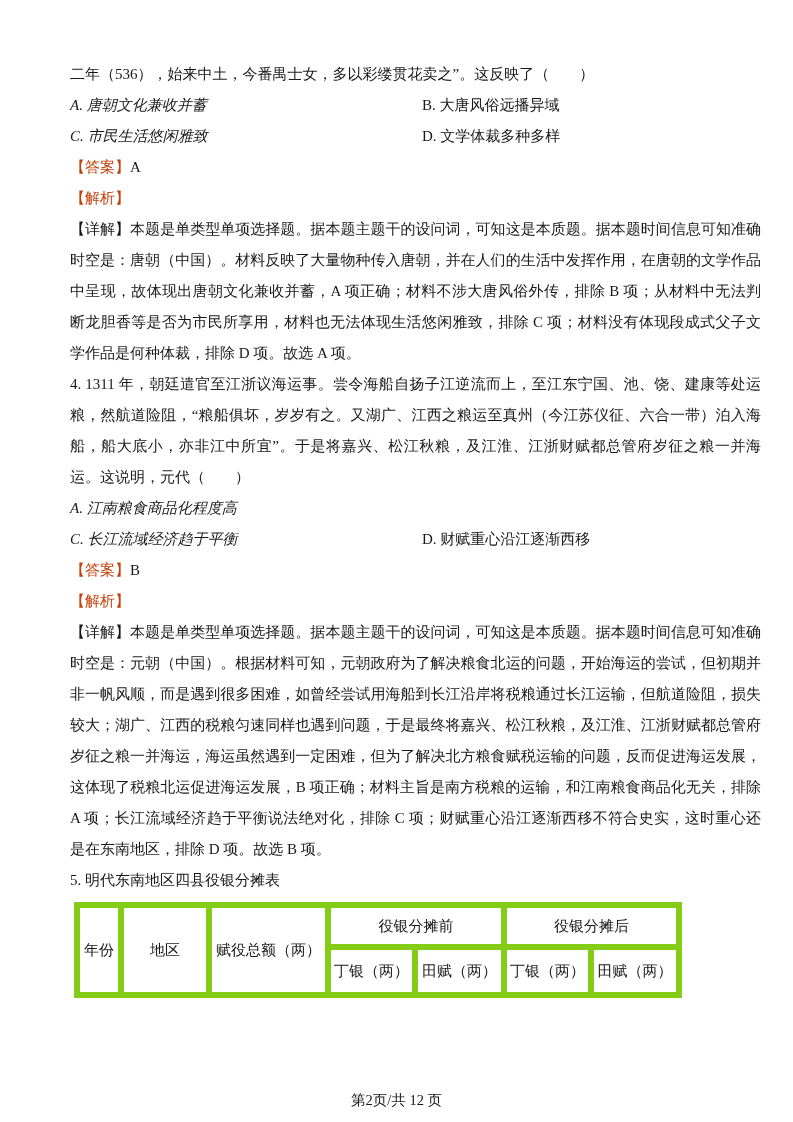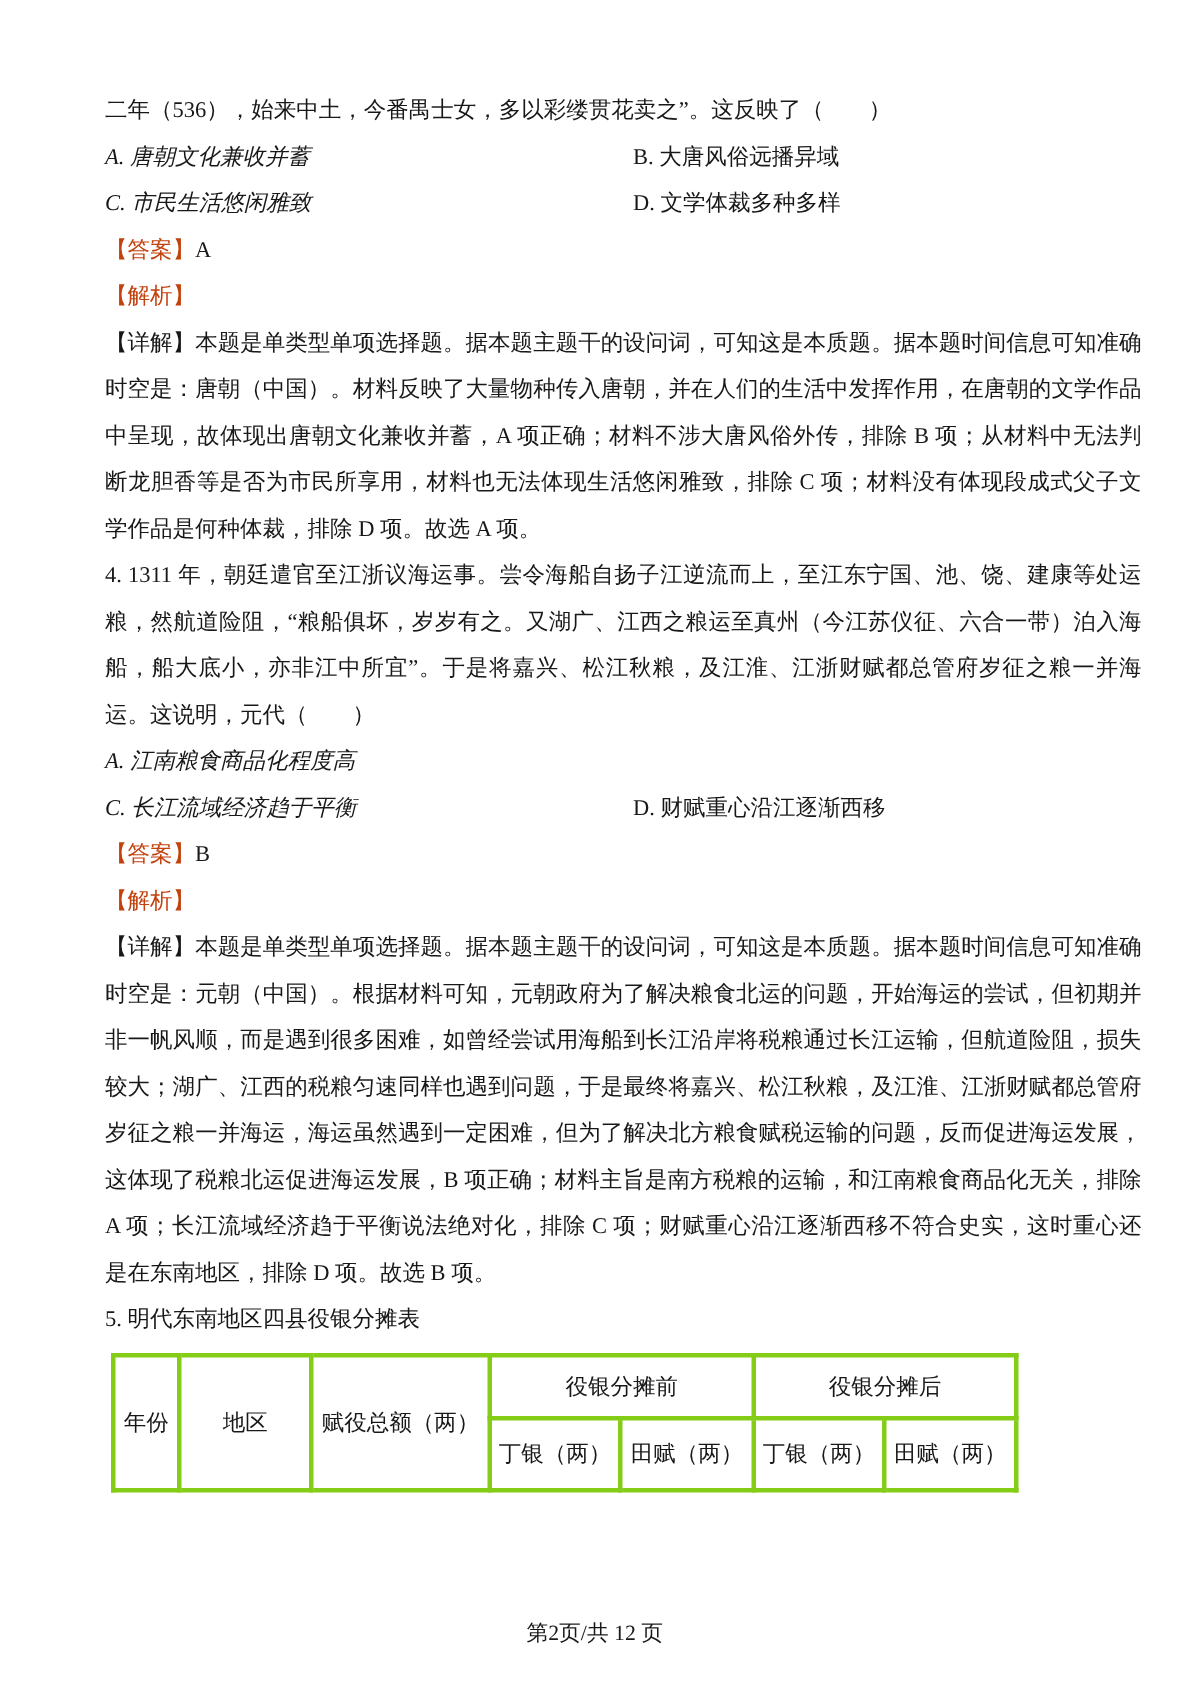--- a/index.html
+++ b/index.html
@@ -23,32 +23,32 @@
   .blue { color: #c2410c; }
   .tbl-title { text-align: left; }
   table.grid {
     border-collapse: collapse;
     table-layout: fixed;
     width: 604px;
     margin: 6px 0 0 4px;
     border-top: 3px solid #7f7f7f;
   }
   table.grid td {
-    border: 3px solid #84cc16;
+    border: 6px solid #84cc16;
     text-align: center;
     vertical-align: middle;
     font-size: 15px;
     line-height: 20px;
     padding: 2px;
   }
   tr.r1 td { height: 42px; }
   tr.r2 td { height: 48px; }
   .footer {
     position: absolute;
-    left: 0; right: 0; bottom: 24px;
+    left: 0; right: 0; bottom: 12px;
     text-align: center;
     font-size: 14.5px;
     color: #181818;
   }
 </style>
 </head>
 <body>
 
 <div class="page">
 

